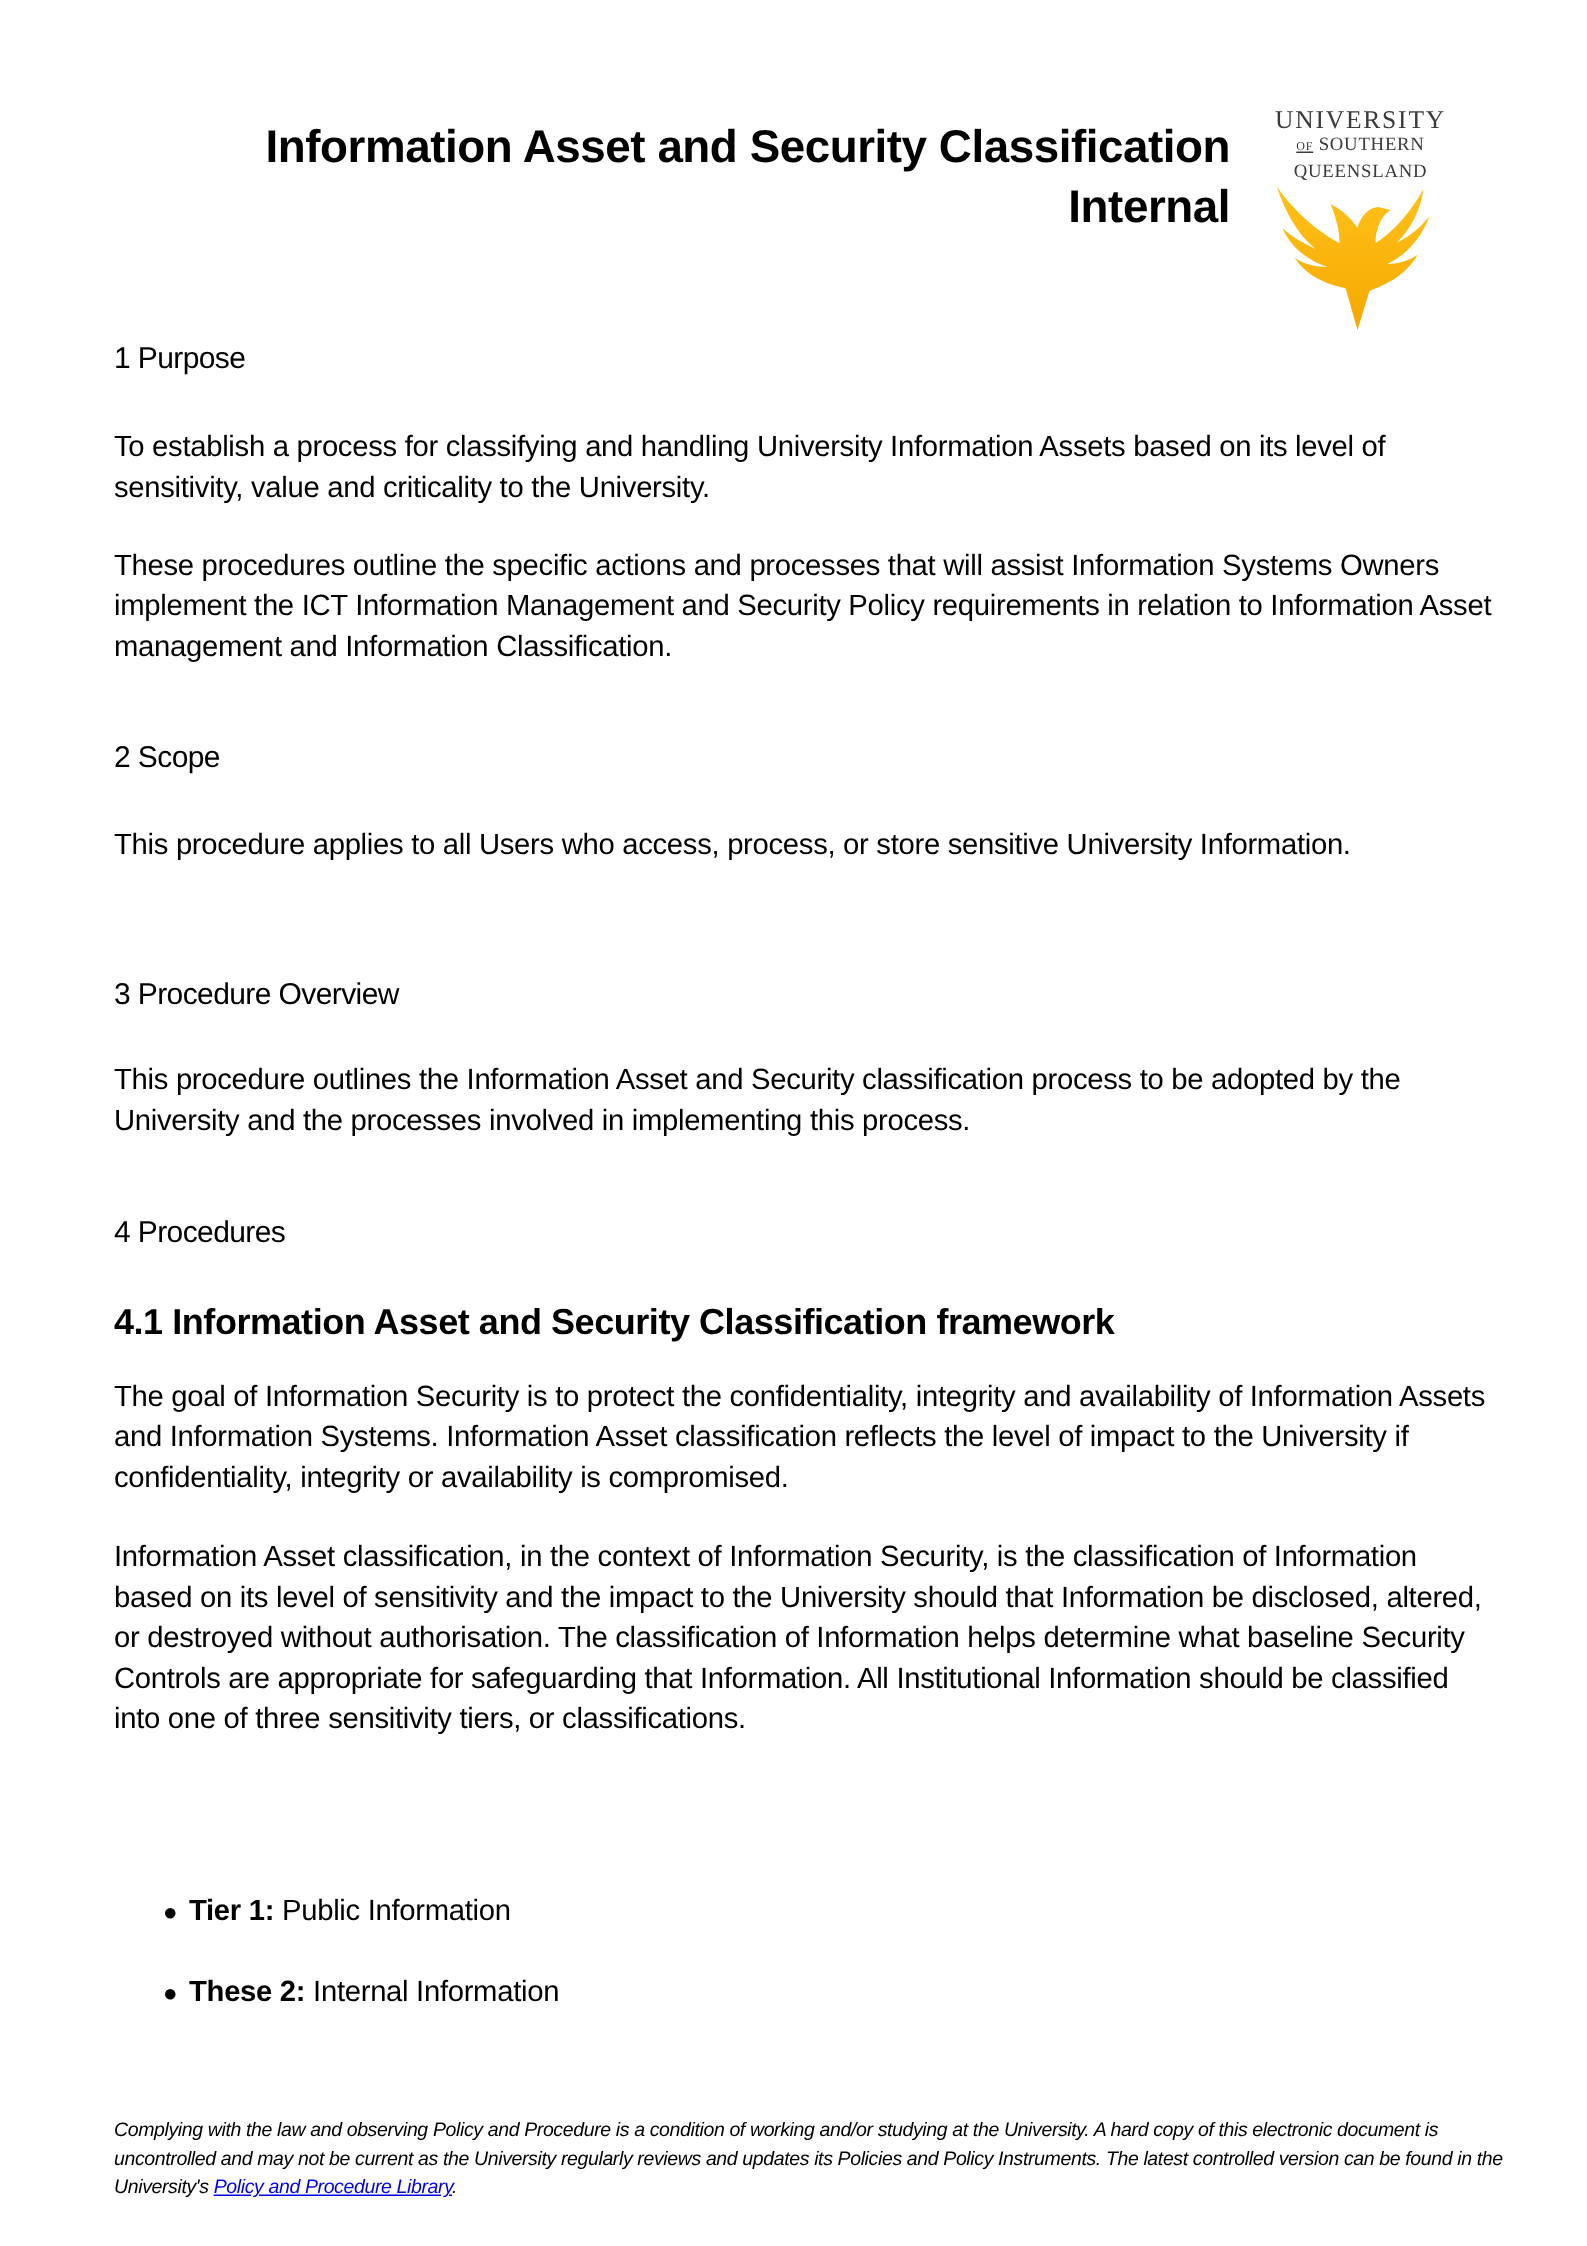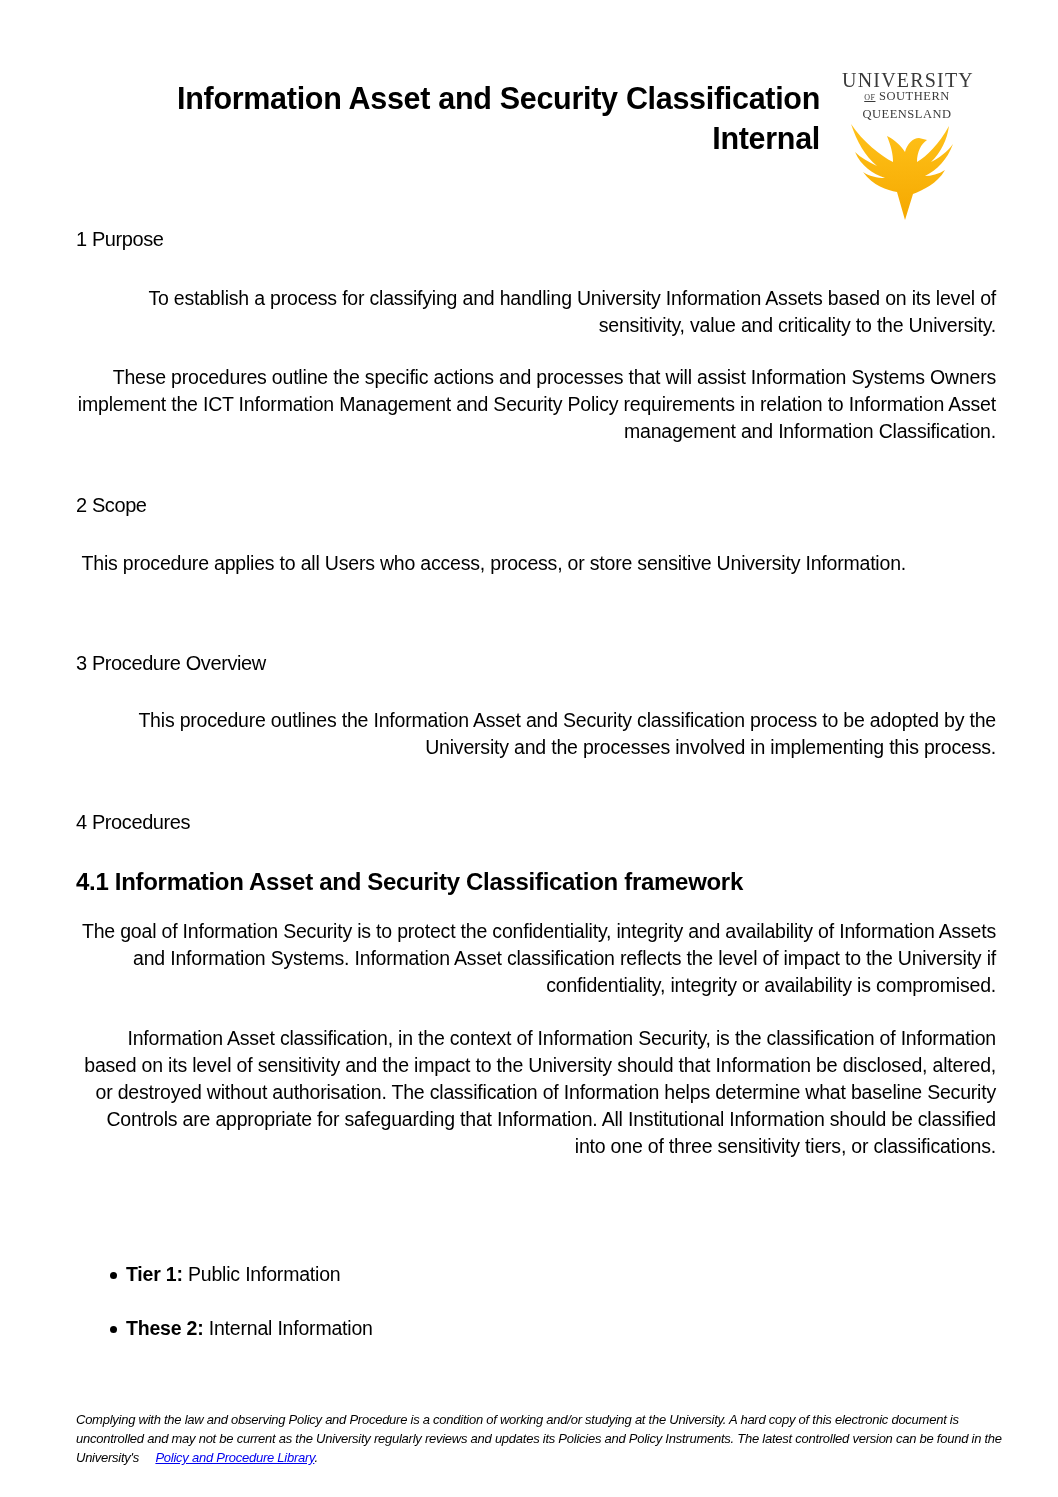--- a/index.html
+++ b/index.html
@@ -12,44 +12,43 @@
       text-align: right; font-weight: bold; font-size: 30.5px; line-height: 40px;
       letter-spacing: -0.3px;
     }
     .logo {
       position: absolute; left: 842px; top: 72px; width: 130px; height: 148px;
     }
     .logo-text {
       font-family: "Liberation Serif", serif; color: #3a3a3a; text-align: center;
       line-height: 16px;
     }
-    .logo-text .l1 { font-size: 20px; letter-spacing: 1.2px; }
+    .logo-text .l1 { font-size: 17px; letter-spacing: 1.2px; }
     .logo-text .l2 { font-size: 12.5px; letter-spacing: 0.5px; }
     .logo-text .l3 { font-size: 12.5px; letter-spacing: 0.5px; }
     .logo-text .of { font-size: 8px; text-decoration: underline; }
     .logo svg { display: block; margin: 0 auto; }
     .h1 { position: absolute; left: 76px; font-weight: normal; font-size: 20px; letter-spacing: -0.4px; }
     .h2 { position: absolute; left: 76px; font-weight: bold; font-size: 24px; letter-spacing: -0.3px; }
     .p {
       position: absolute; left: 76px; width: 920px; font-size: 19.5px; line-height: 27px;
       letter-spacing: -0.2px;
-      text-align: right;
     }
     .bullet {
       position: absolute; left: 126px; font-size: 19.5px; letter-spacing: -0.2px; margin-top: 24px;
     }
     .bullet::before {
       content: ""; position: absolute; left: -16px; top: 9px; width: 7px; height: 7px;
       border-radius: 50%; background: #000;
     }
     .footer {
       position: absolute; left: 76px; top: 1410px; width: 930px;
       font-size: 13px; line-height: 19px; font-style: italic; letter-spacing: -0.25px;
     }
-    .footer a { color: #0000ee; text-decoration: underline; margin-left: 13px; }
+    .footer a { color: #0000ee; text-decoration: underline; }
   </style>
 </head>
 <body>
 
 <div class="title">
   <div>Information Asset and Security Classification</div>
   <div>Internal</div>
 </div>
 
 <div class="logo">

